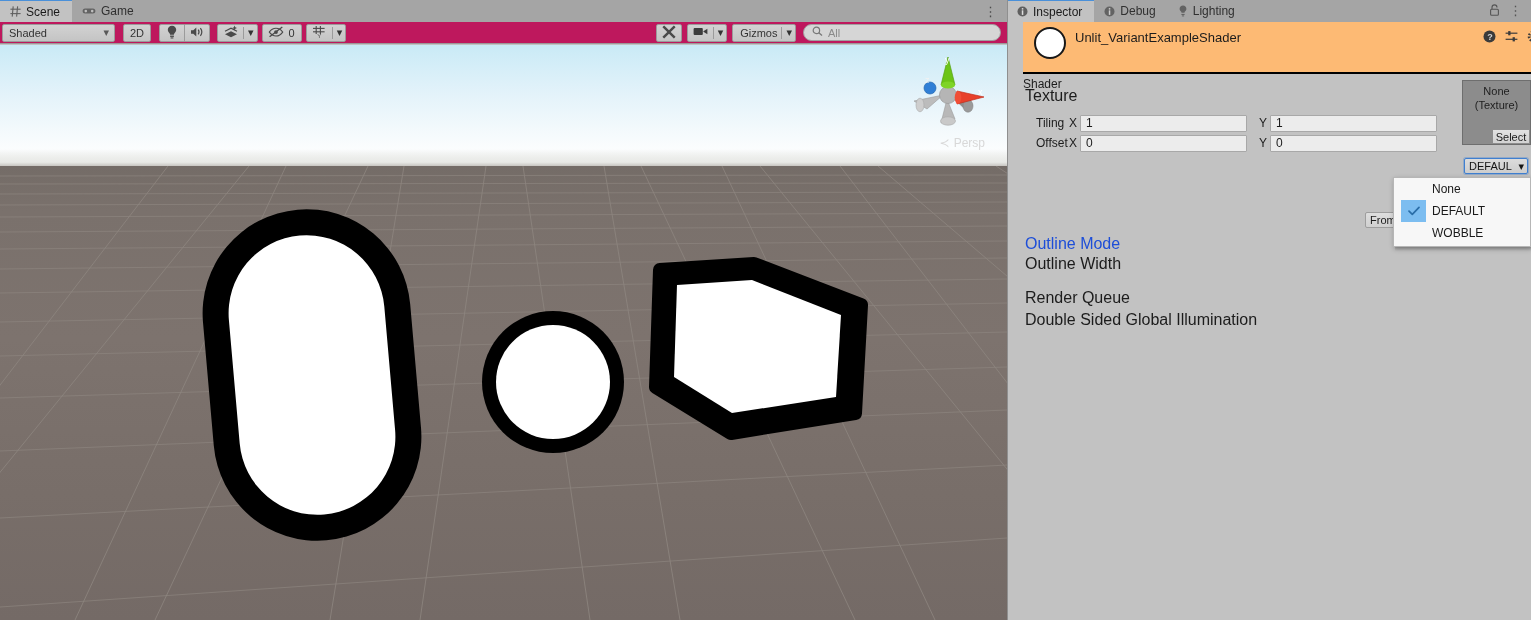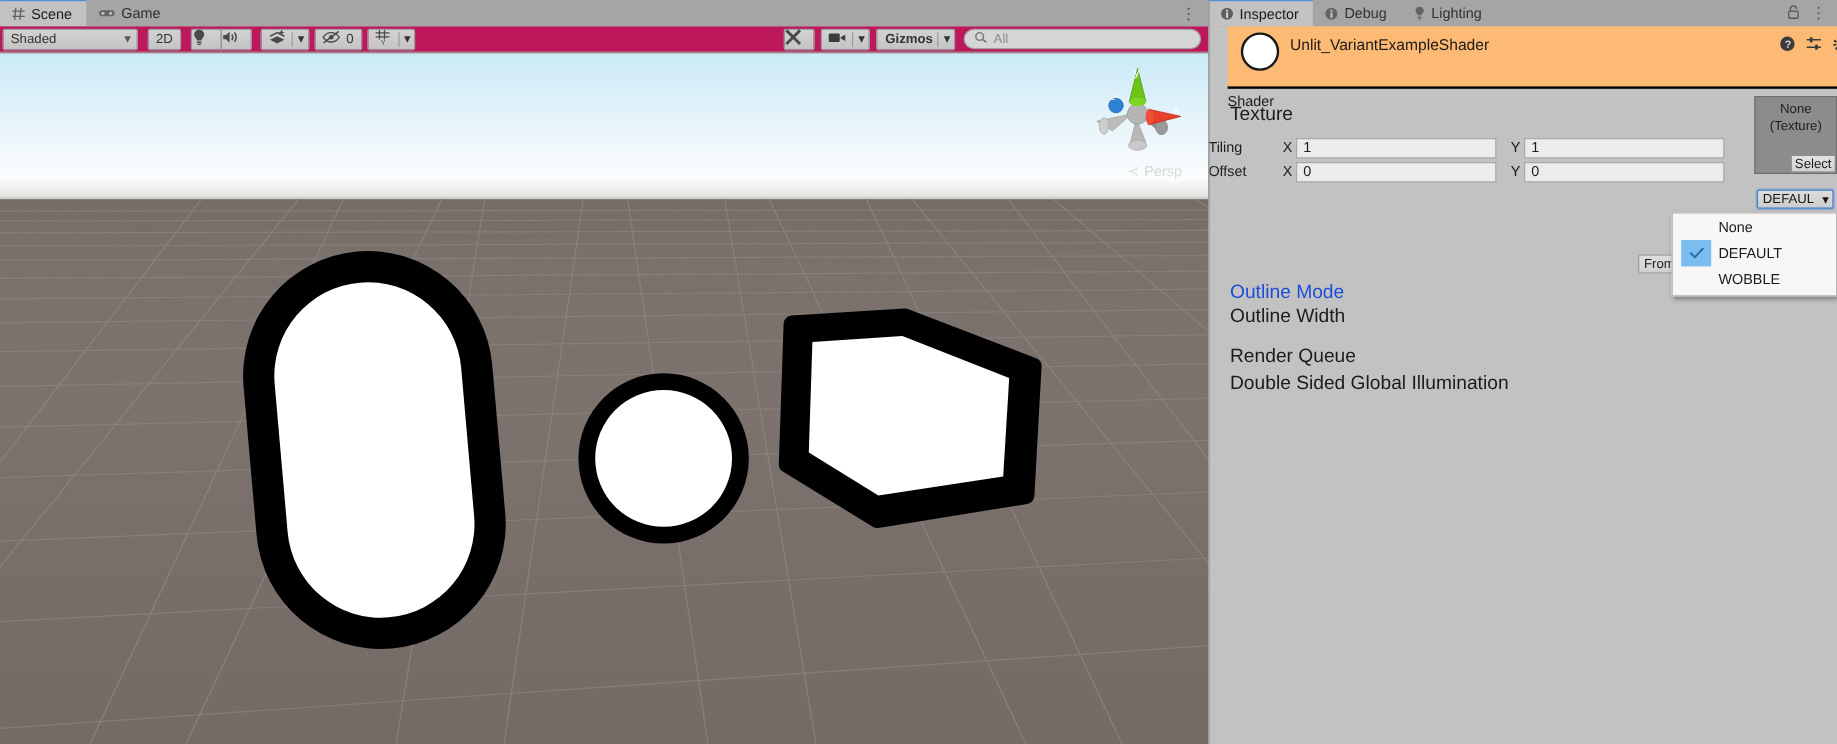--- a/index.html
+++ b/index.html
@@ -41,21 +41,21 @@
   }
 
   
   .scene-toolbar {
     position: absolute; left: 0; top: 22px; width: 100%; height: 22px;
     background: #be185d;
     display: flex; align-items: center; padding: 0 2px;
     border-bottom: 1px solid #9a9a9a;
   }
   .tb {
-    height: 18px; display: flex; align-items: center; justify-content: flex-start;
+    height: 18px; display: flex; align-items: center; justify-content: center;
     background: linear-gradient(#d2d2d2,#c4c4c4);
     border: 1px solid #9b9b9b; border-radius: 2px;
     color: #333; font-size: 11px; margin-right: 1px;
     padding: 0 6px;
   }
   .tb-draw {
     width: 113px; justify-content: space-between; padding: 0 5px 0 6px;
   }
   .tb-draw .caret { opacity:.75; }
   .grp { display: flex; margin-right: 4px; }
@@ -65,21 +65,21 @@
   .sep { width: 7px; }
   .tb-icon { width: 26px; padding: 0; }
   .tb-split { padding: 0 3px 0 5px; gap:4px; }
   .tb-split .divline { width:1px; height:12px; background:#9b9b9b; }
   .spacer { flex: 1; }
   .searchbox {
     height: 17px; width: 198px; display:flex; align-items:center; gap:5px;
     background: #d6d6d6; border: 1px solid #a0a0a0; border-radius: 9px;
     padding: 0 8px; color: #8a8a8a; font-size: 11px; margin-right: 4px;
   }
-  .gizmos-lbl { font-size: 11px; color:#333;font-weight:bold; }
+  .gizmos-lbl { font-size: 11px; color:#333; }
 
   
   #viewport {
     position: absolute; left: 0; top: 45px; width: 1007px; height: 575px;
     overflow: hidden;
   }
   #sky {
     position:absolute; left:0; top:0; width:100%; height:121px;
     background: linear-gradient(to bottom, #c9eaf6 0%, #d5eef8 18%, #e4f3fa 42%, #f2f9fc 68%, #fbfdfe 86%, #f0f1ef 100%);
   }
@@ -143,21 +143,21 @@
   }
   #shader-drop { flex:1; margin-right:7px; }
 
   
   #insp-body { position:absolute; left:0; top:75px; width:100%; height:545px; }
   .prop-label { font-size:16px; color:#1c1c1c; }
   .prop-label.link { color:#1d4ed8; }
 
   #tex-label { position:absolute; left:18px; top:12px; }
   .vec-row { position:absolute; height:18px; display:flex; align-items:center; }
-  .vec-row .name { width:62px; font-size:12px; color:#1c1c1c; }
+  .vec-row .name { width:62px; font-size:12px; color:#1c1c1c; padding-left:29px; }
   .axis { width:11px; font-size:12px; color:#1c1c1c; text-align:left; }
   .numfield {
     height:17px; background:#ececec; border:1px solid #a8a8a8; border-radius:1px;
     font-size:12px; color:#1c1c1c; display:flex; align-items:center;
     padding-left:5px;
   }
 
   #tex-slot {
     position:absolute; left:1462px; top:80px; width:69px; height:65px;
     background:#8c8c8c; border:1px solid #6e6e6e;

